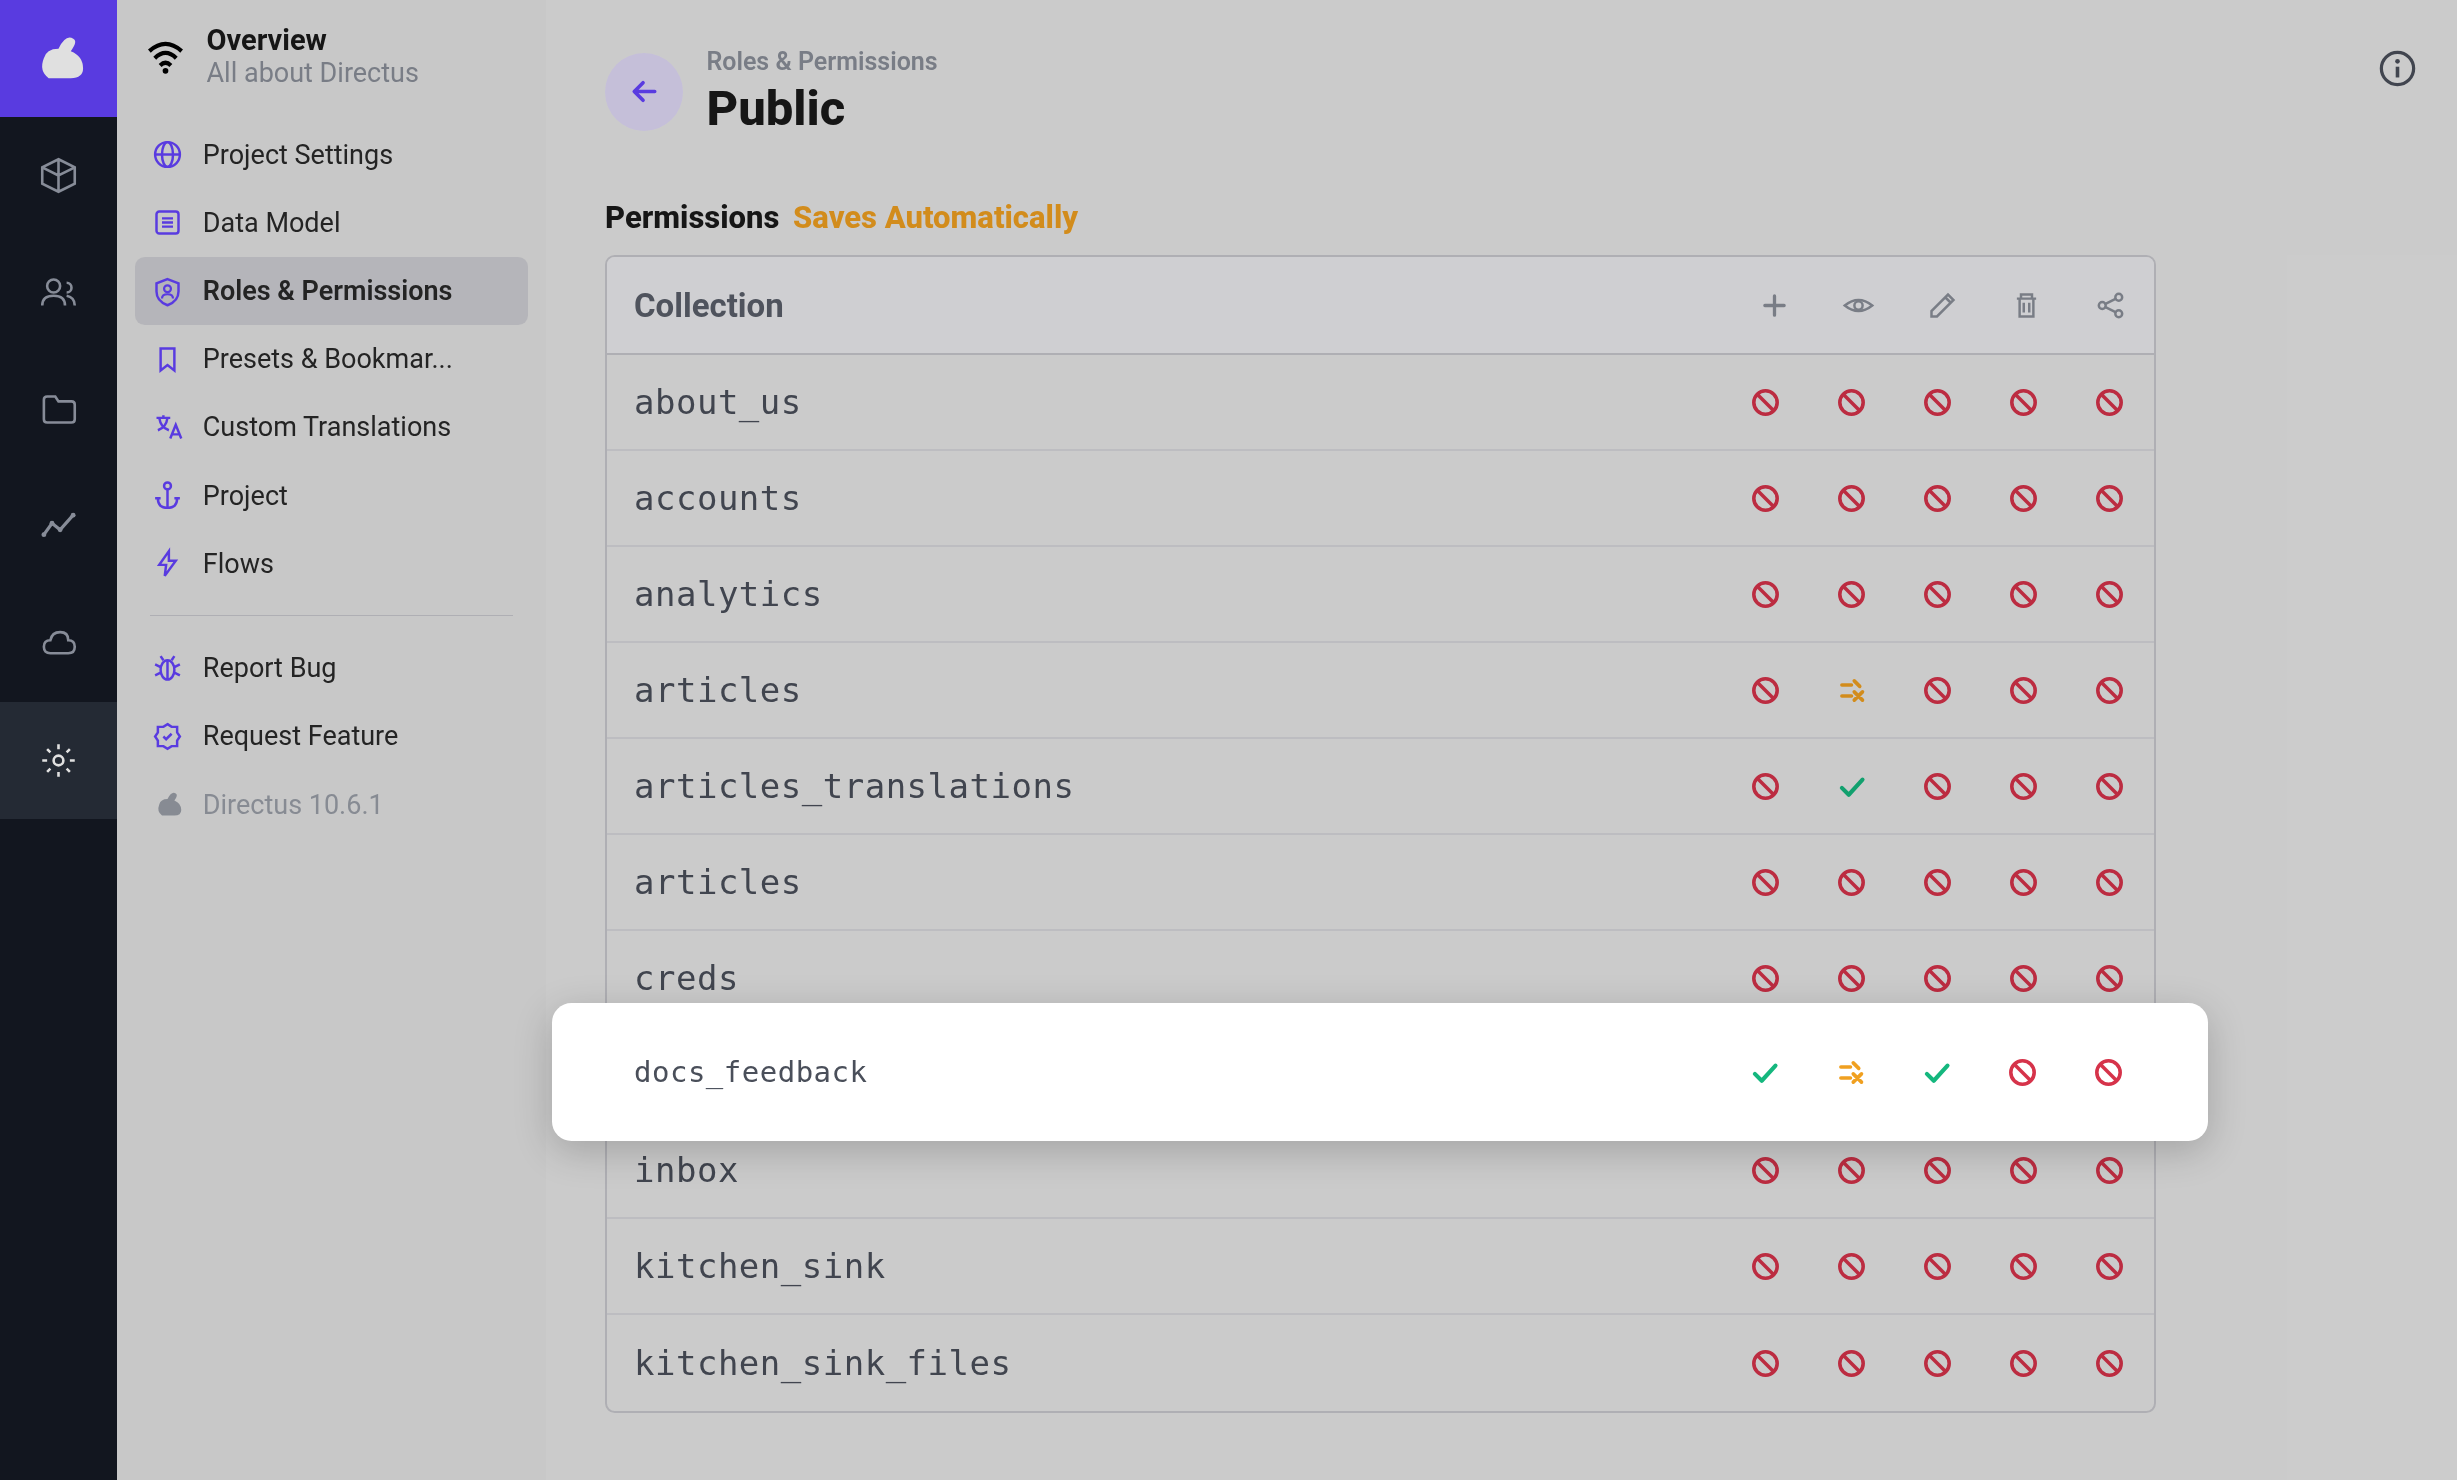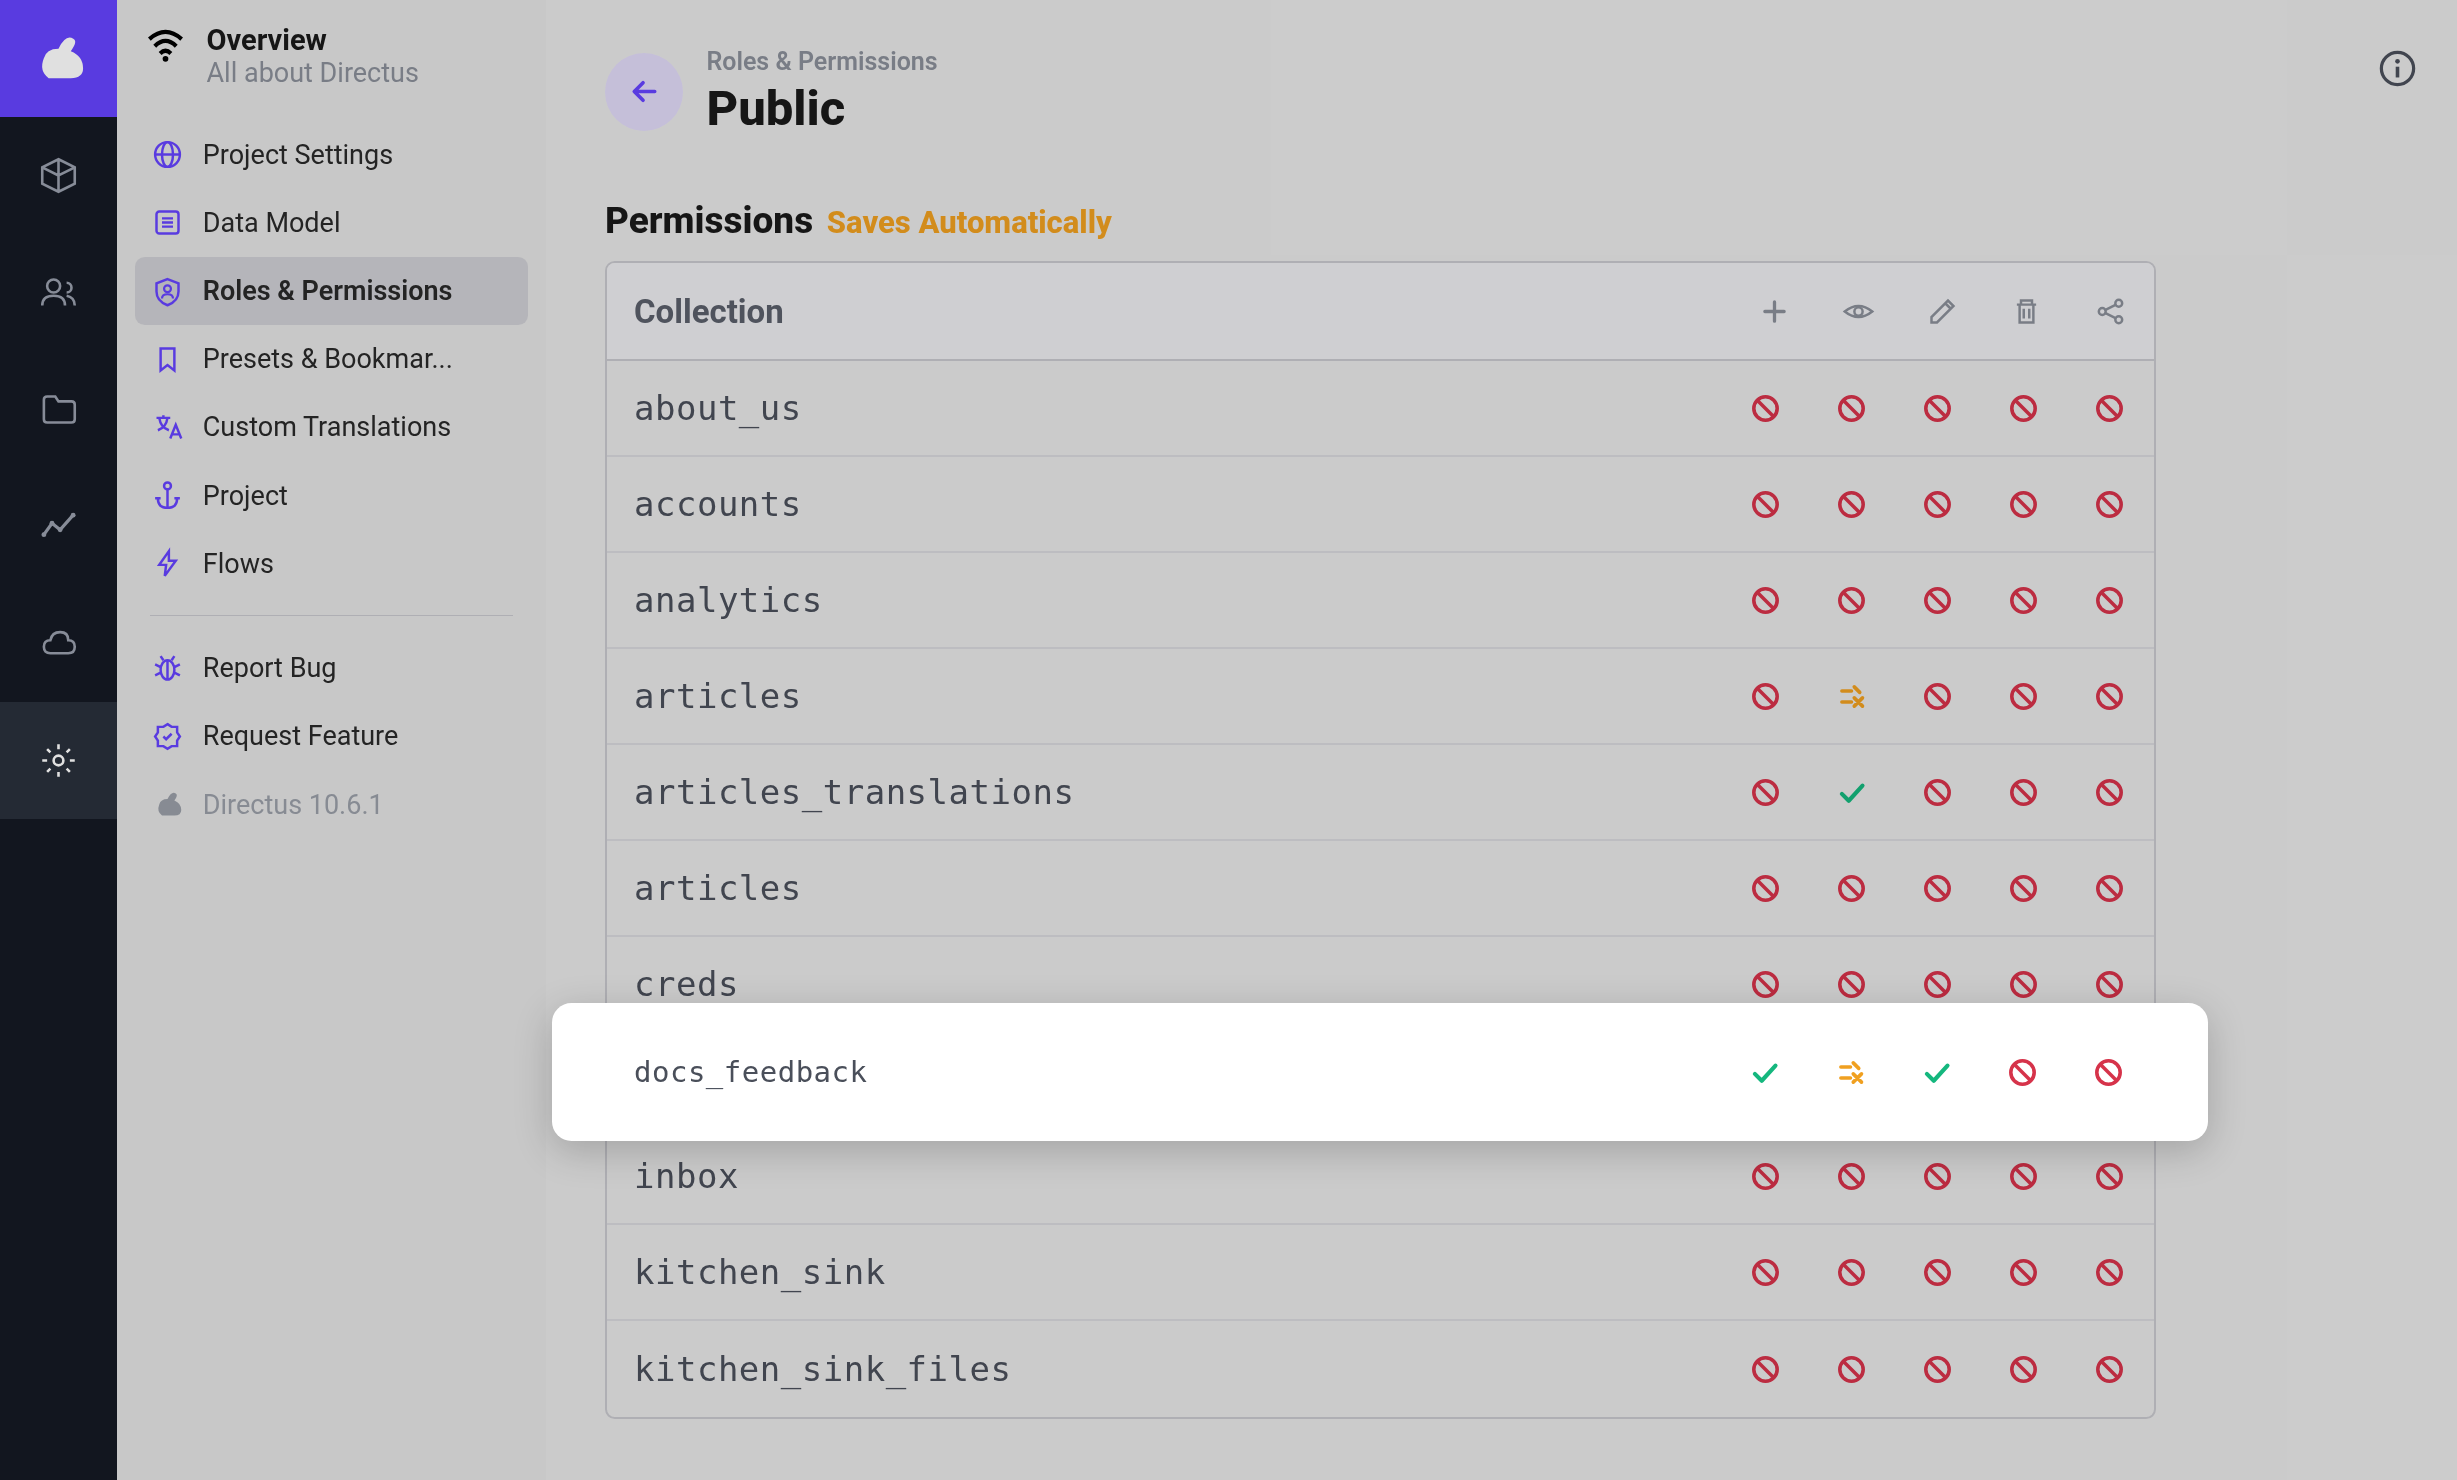--- a/index.html
+++ b/index.html
@@ -9,41 +9,41 @@
   .app { display: flex; height: 100%; position: relative; }
 
   
   .rail { width: 117px; background: #151a24; display: flex; flex-direction: column; align-items: center; padding-top: 0; flex-shrink: 0; position: relative; z-index: 10; }
   .rail .logo { width: 117px; height: 117px; background: #6644ff; display: flex; align-items: center; justify-content: center; }
   .rail .rail-item { width: 117px; height: 117px; display: flex; align-items: center; justify-content: center; color: #9aa0ad; }
   .rail .rail-item.active { background: #2a303c; color: #fff; }
 
   
   .sidebar { width: 429px; background: #e4e4e4; flex-shrink: 0; position: relative; z-index: 10; }
-  .sb-header { display: flex; align-items: flex-start; gap: 19.5px; padding: 23.4px 27px; }
+  .sb-header { display: flex; align-items: center; gap: 19.5px; padding: 23.4px 27px; }
   .sb-header .wifi { color: #000; }
   .sb-title { font-size: 29px; font-weight: 700; color: #1a1a1a; }
   .sb-sub { font-size: 27px; color: #8a8f99; }
   .sb-list { padding: 7.8px 17.6px; }
   .sb-item { display: flex; align-items: center; gap: 17.6px; padding: 17.6px 15.6px; border-radius: 9.8px; font-size: 27px; color: #2a2a2a; }
   .sb-item .icon { color: #6644ff; width: 35px; display: flex; justify-content: center; }
   .sb-item.active { background: #cfcfd4; font-weight: 600; }
   .sb-divider { height: 1px; background: #c8c8cd; margin: 17.6px 15.6px; }
   .sb-version { display: flex; align-items: center; gap: 17.6px; padding: 17.6px 15.6px; font-size: 27px; color: #9a9fa8; }
   .sb-version .icon { color: #9a9fa8; width: 35px; display: flex; justify-content: center; }
 
   
   .main { flex: 1; padding: 47px 59px; overflow: auto; position: relative; z-index: 10; }
   .hdr { display: flex; align-items: center; gap: 23.4px; margin-bottom: 62px; }
   .back-btn { width: 78px; height: 78px; border-radius: 50%; background: #e1daf8; display: flex; align-items: center; justify-content: center; color: #6644ff; }
   .breadcrumb { font-size: 25px; color: #8a8f99; font-weight: 600; }
   .page-title { font-size: 49px; font-weight: 800; color: #1a1a1a; margin-top: 3.9px; }
 
   .perm-hdr { display: flex; gap: 13.7px; align-items: baseline; margin-bottom: 19.5px; }
-  .perm-label { font-size: 37px; font-weight: 800; color: #1a1a1a; }
+  .perm-label { font-size: 31px; font-weight: 800; color: #1a1a1a; }
   .perm-save { font-size: 31px; font-weight: 800; color: #f0a020; }
 
   .table { border: 2px solid #c8c8cd; border-radius: 9.8px; overflow: hidden; width: 1551px; }
   .thead { display: flex; align-items: center; padding: 0 27px; height: 98px; border-bottom: 2px solid #c8c8cd; background: #ececef; }
   .thead .col-label { flex: 1; font-size: 33px; font-weight: 700; color: #5a5f6a; }
   .thead .action-icons { display: flex; gap: 51px; color: #8a8f99; }
   .row { display: flex; align-items: center; padding: 0 27px; height: 96px; border-bottom: 2px solid #d8d8dc; }
   .row:last-child { border-bottom: none; }
   .row .name { flex: 1; font-family: ui-monospace, SFMono-Regular, Menlo, monospace; font-size: 34px; color: #4a4f5a; letter-spacing: 0.5px; }
   .row .perms { display: flex; gap: 51px; }

